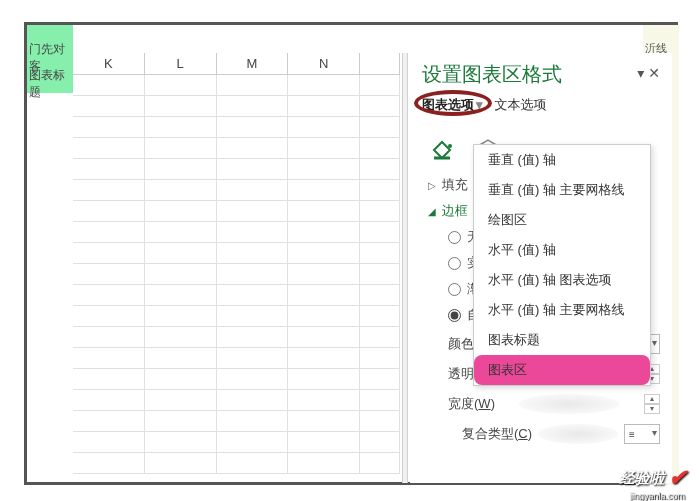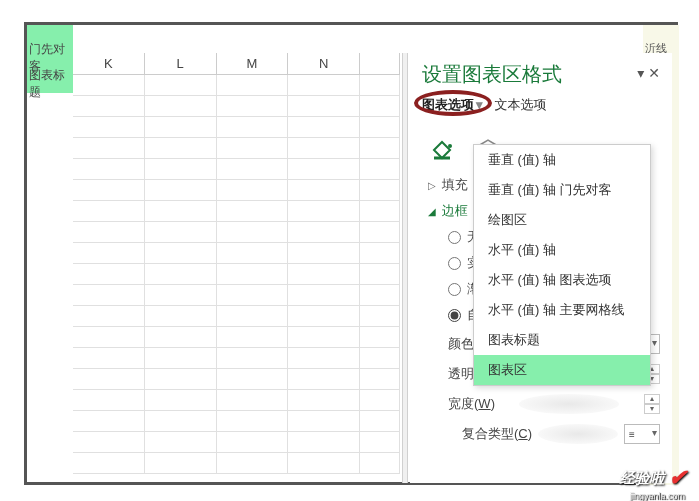--- a/index.html
+++ b/index.html
@@ -37,21 +37,21 @@
   .underline { text-decoration: underline; }
   .slider-track { flex: 1; height: 2px; background: #bbb; position: relative; }
   .slider-thumb { position: absolute; left: 0; top: -5px; width: 6px; height: 12px; background: #888; }
   .val-box { width: 50px; height: 20px; border: 1px solid #ccc; font-size: 12px; text-align: center; line-height: 18px; }
   .stepper { width: 16px; display: flex; flex-direction: column; }
   .stepper div { height: 10px; border: 1px solid #ccc; font-size: 8px; text-align: center; line-height: 8px; color: #666; cursor: pointer; }
   .color-btn { width: 32px; height: 20px; border: 1px solid #bbb; position: relative; background: #fff; }
   .color-btn::after { content: "▾"; position: absolute; right: 2px; top: 2px; font-size: 10px; color: #666; }
   .dropdown-menu { position: absolute; left: 446px; top: 119px; width: 178px; background: #fff; border: 1px solid #ccc; box-shadow: 2px 2px 6px rgba(0,0,0,0.15); z-index: 50; }
   .dropdown-menu .item { padding: 6px 14px; font-size: 13px; color: #333; cursor: pointer; }
-  .dropdown-menu .item.selected { background: #86efac; }
+  .dropdown-menu .item.selected { background: #ec4899; border-radius: 8px; }
   .watermark { position: absolute; right: 12px; bottom: 10px; font-size: 15px; font-style: italic; font-weight: bold; color: #fff; text-shadow: 1px 1px 2px #000; z-index: 100; display: flex; align-items: center; gap: 4px; }
   .watermark .check { color: #e83030; font-size: 22px; }
   .wm-sub { position: absolute; right: 14px; bottom: 0px; font-size: 9px; color: #ddd; text-shadow: 1px 1px 1px #000; z-index: 100; }
   .smudge { background: radial-gradient(ellipse, rgba(230,230,230,0.9), rgba(255,255,255,0)); border-radius: 50%; }
 </style>
 </head>
 <body>
 
 <div class="outer-frame">
 
@@ -309,21 +309,21 @@
       <div class="smudge" style="width:80px;height:20px;"></div>
       <span class="color-btn" style="width:36px;">
         <span style="position:absolute;left:4px;top:4px;font-size:10px;">≡</span>
       </span>
     </div>
 
   </div>
 
   <div class="dropdown-menu" id="dropdown-menu">
       <div class="item">垂直 (值) 轴</div>
-      <div class="item">垂直 (值) 轴 门先对客</div>
+      <div class="item">垂直 (值) 轴 主要网格线</div>
       <div class="item">绘图区</div>
       <div class="item">水平 (值) 轴</div>
       <div class="item">水平 (值) 轴 图表选项</div>
       <div class="item">水平 (值) 轴 主要网格线</div>
       <div class="item">图表标题</div>
       <div class="item selected">图表区</div>
     </div>
 
 </div>
 

